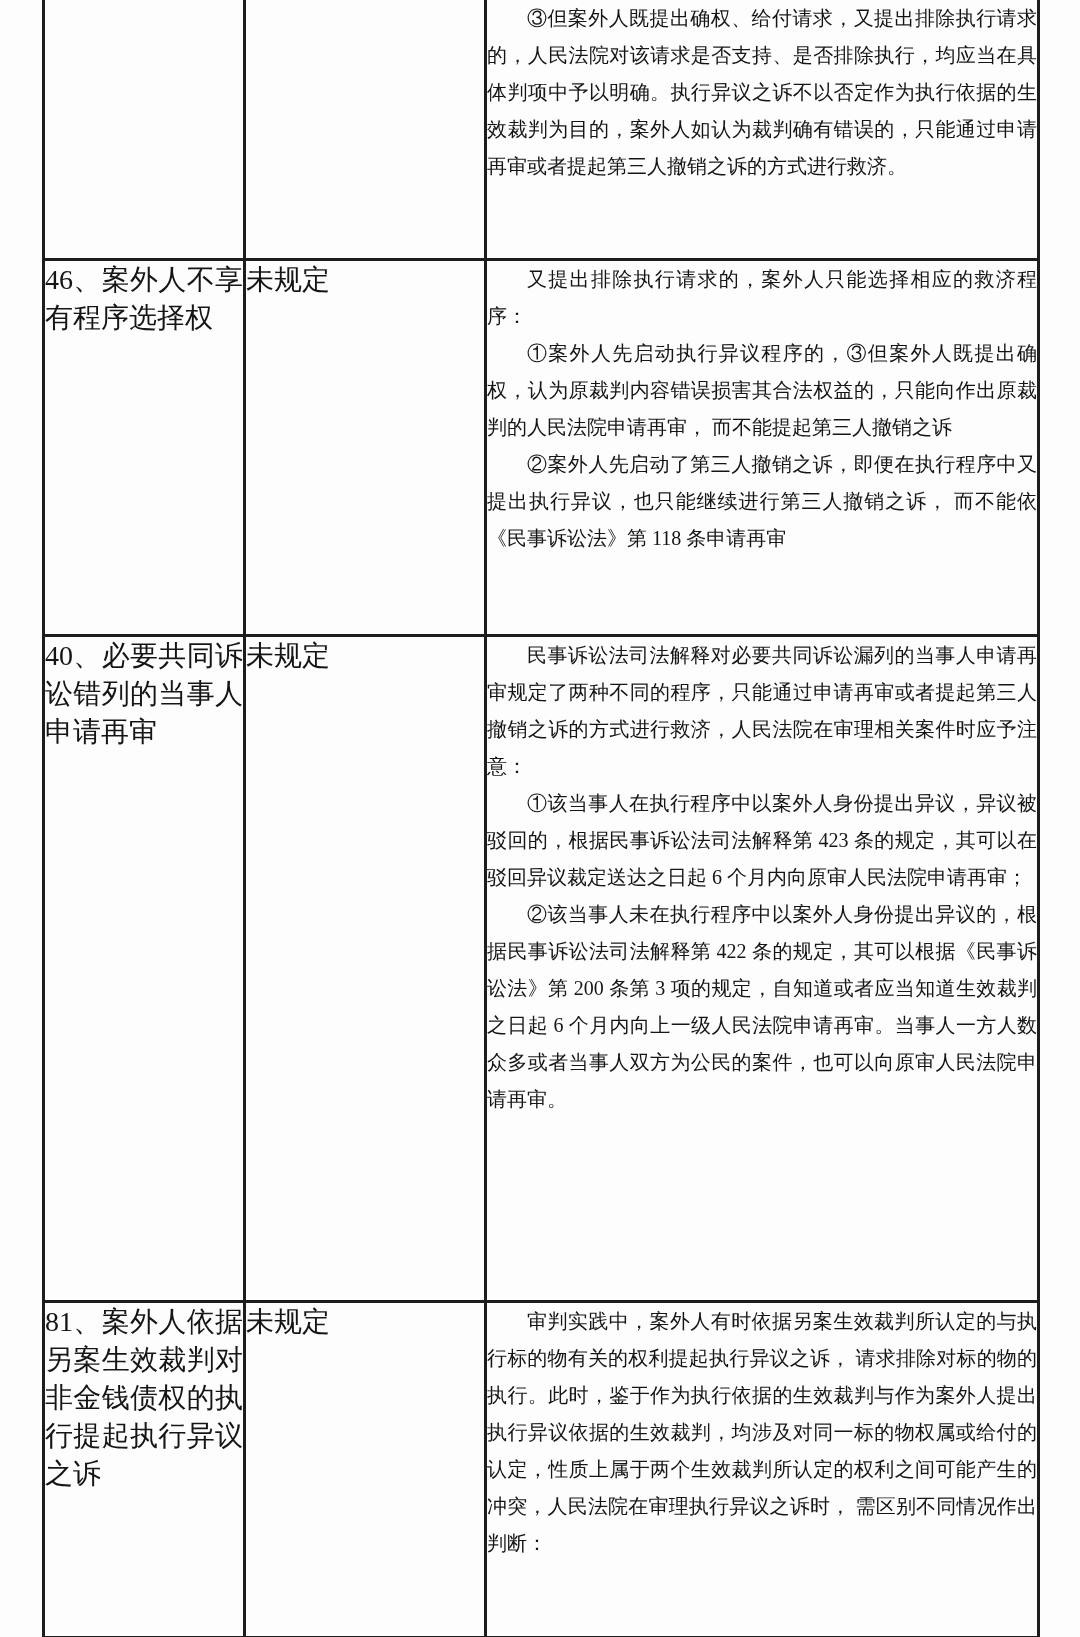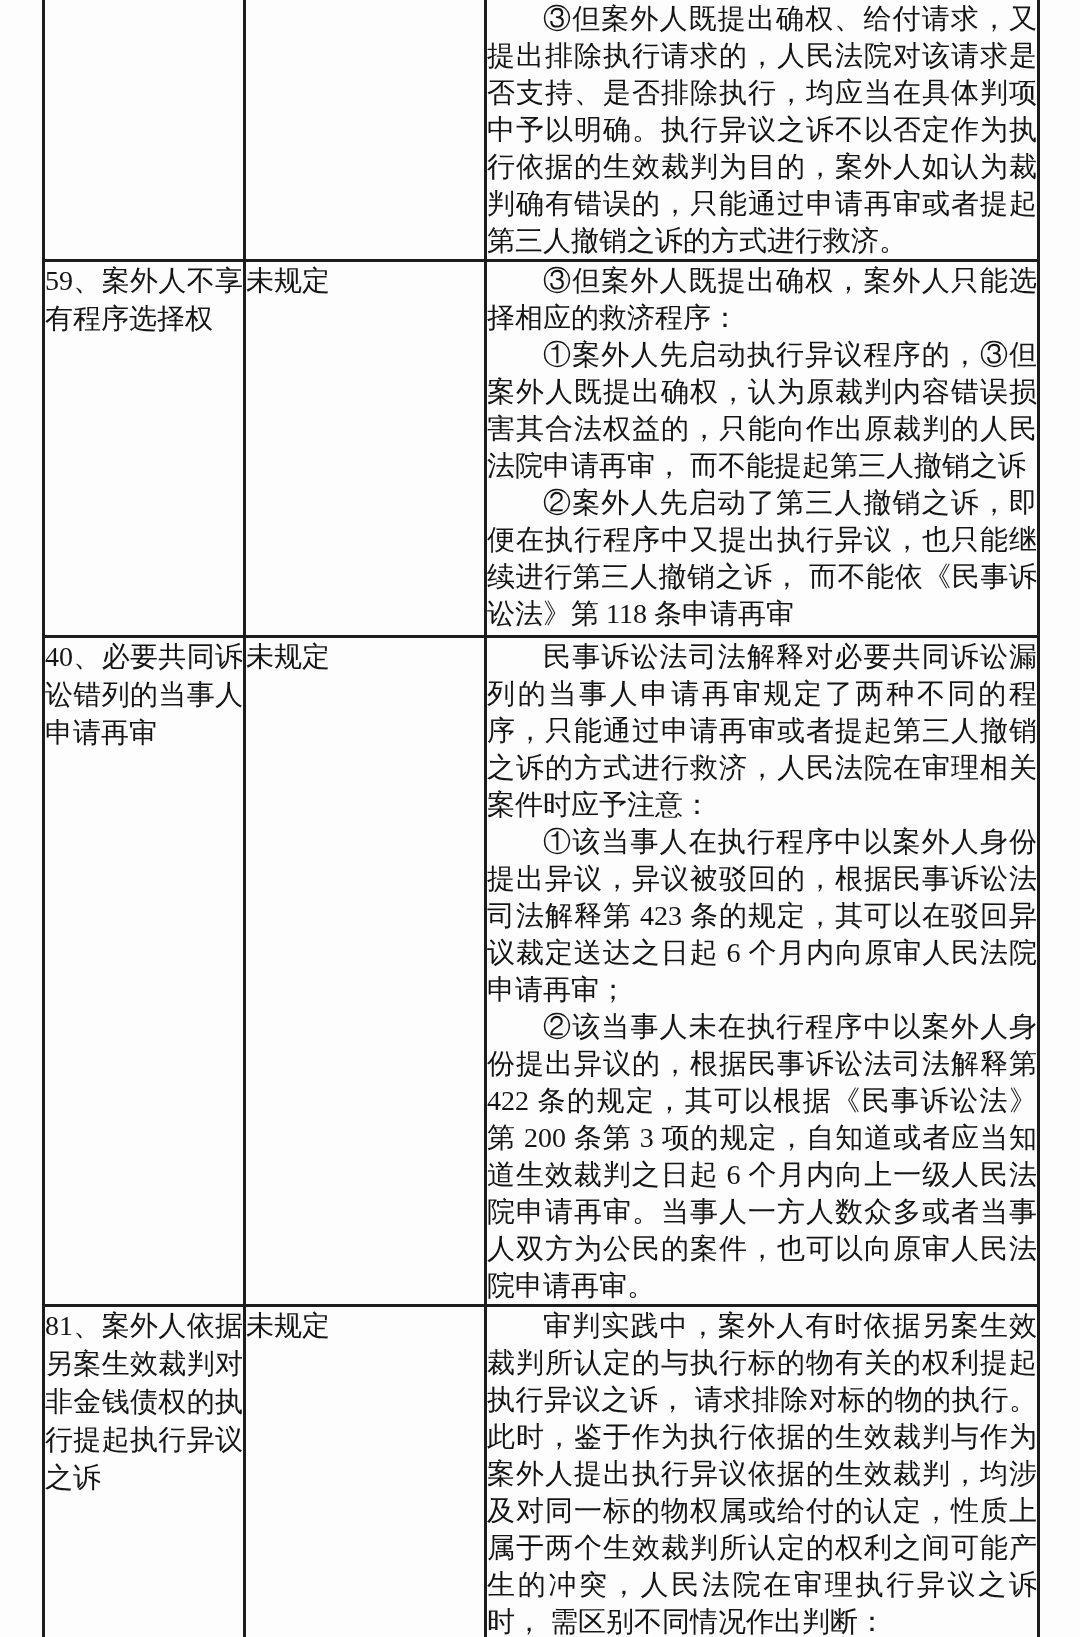--- a/index.html
+++ b/index.html
@@ -43,21 +43,21 @@
   .cell-reg    { padding: 7px 8px 0 13px; }
   .cell-comm   { padding: 4px 6px 0 9px; }
 
   .item-text, .reg-text {
     font-size: 28px;
     line-height: 38px;
     text-align: justify;
   }
   .cell-comm p {
     margin: 0;
-    font-size: 28px;
+    font-size: 20px;
     line-height: 37px;
     text-align: justify;
     text-indent: 2em;
     word-break: break-all;
   }
 </style>
 </head>
 <body>
 
 <div class="page">
@@ -76,27 +76,27 @@
         <td class="cell-reg">
           <div class="reg-text"></div>
         </td>
         <td class="cell-comm">
           <p>③但案外人既提出确权、给付请求，又提出排除执行请求的，人民法院对该请求是否支持、是否排除执行，均应当在具体判项中予以明确。执行异议之诉不以否定作为执行依据的生效裁判为目的，案外人如认为裁判确有错误的，只能通过申请再审或者提起第三人撤销之诉的方式进行救济。</p>
         </td>
       </tr>
 
       <tr class="hr1">
         <td class="cell-item">
-          <div class="item-text">59、案外人不享有程序选择权</div>
+          <div class="item-text">46、案外人不享有程序选择权</div>
         </td>
         <td class="cell-reg">
           <div class="reg-text">未规定</div>
         </td>
         <td class="cell-comm">
-          <p>③但案外人既提出确权，案外人只能选择相应的救济程序：</p>
+          <p>又提出排除执行请求的，案外人只能选择相应的救济程序：</p>
           <p>①案外人先启动执行异议程序的，③但案外人既提出确权，认为原裁判内容错误损害其合法权益的，只能向作出原裁判的人民法院申请再审， 而不能提起第三人撤销之诉</p>
           <p>②案外人先启动了第三人撤销之诉，即便在执行程序中又提出执行异议，也只能继续进行第三人撤销之诉， 而不能依《民事诉讼法》第 118 条申请再审</p>
         </td>
       </tr>
 
       <tr class="hr2">
         <td class="cell-item">
           <div class="item-text">40、必要共同诉讼错列的当事人申请再审</div>
         </td>
         <td class="cell-reg">

